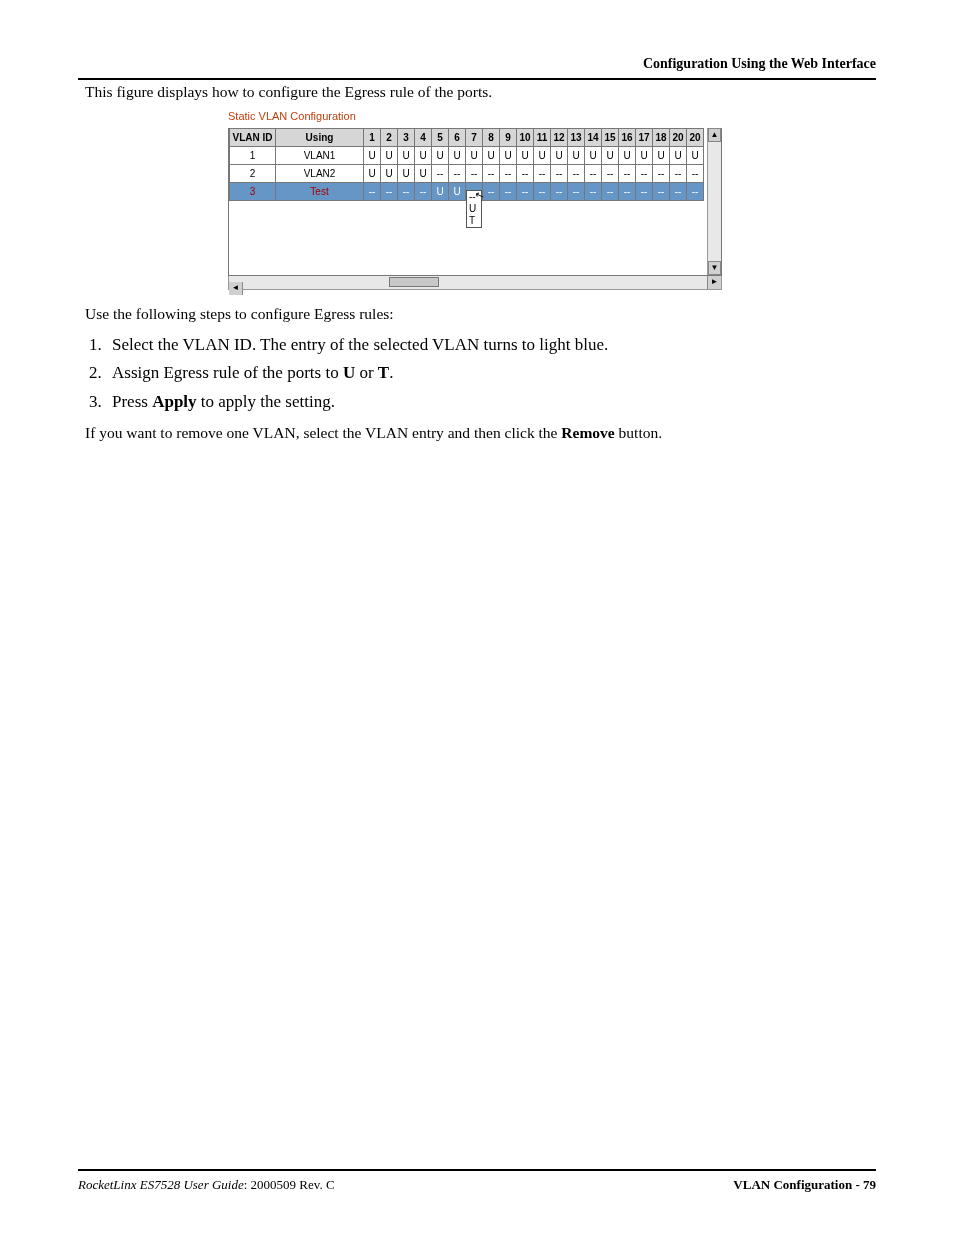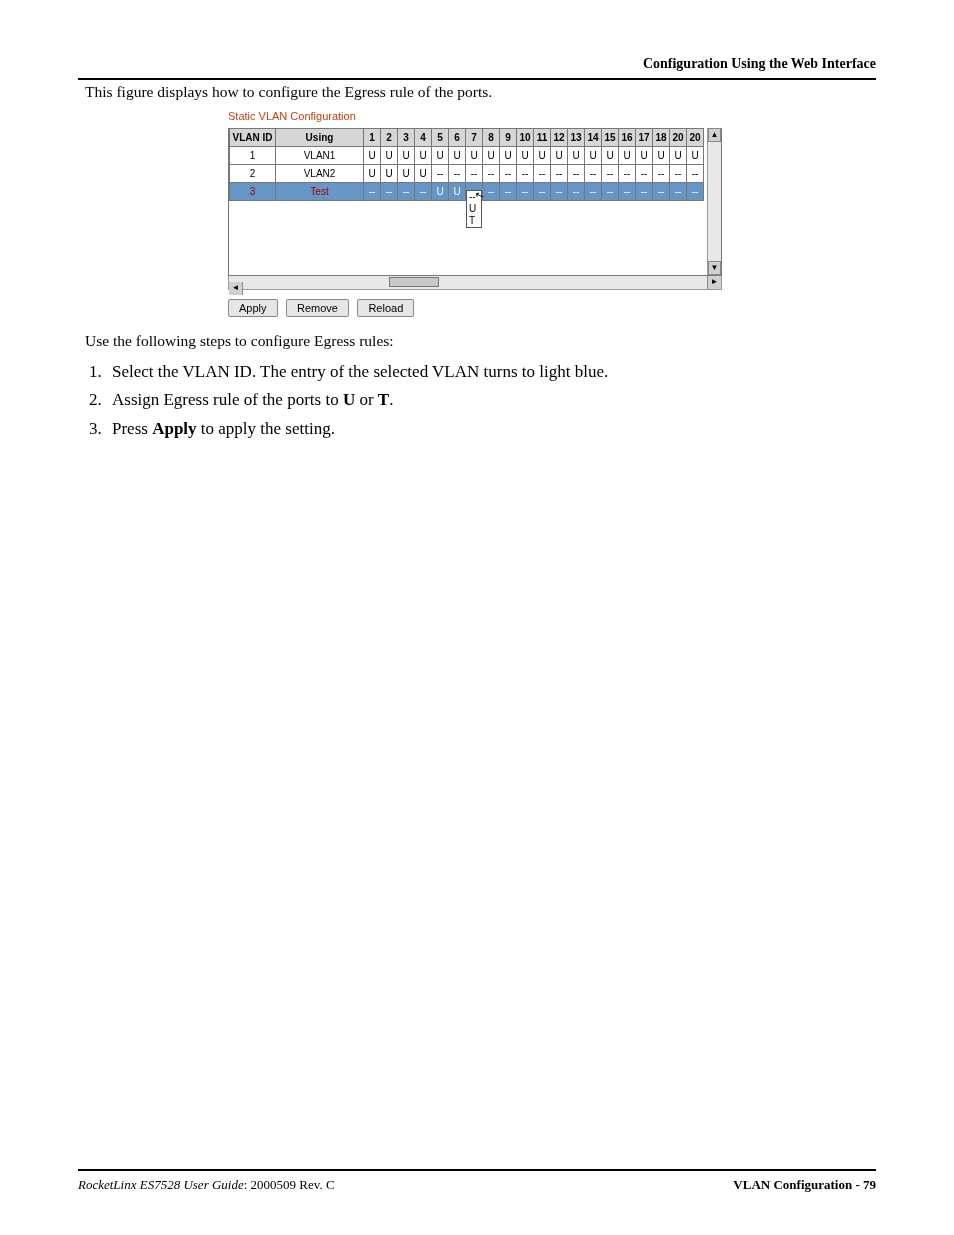--- a/index.html
+++ b/index.html
@@ -311,33 +311,29 @@
           <div class="arrow down">▼</div>
         </div>
       </div>
       <div class="hscroll">
         <div class="arrow">◄</div>
         <div class="thumb"></div>
         <div class="arrow right">►</div>
       </div>
     </div>
 
-    <div class="btnrow">
-      <button class="ui-btn">Apply</button>
-      <button class="ui-btn">Remove</button>
-      <button class="ui-btn">Reload</button>
-    </div>
   </div>
 
   <p class="body-text">Use the following steps to configure Egress rules:</p>
   <ol class="list" id="steps-list">
       <li>Select the VLAN ID. The entry of the selected VLAN turns to light blue.</li>
       <li>Assign Egress rule of the ports to <b>U</b> or <b>T</b>.</li>
       <li>Press <b>Apply</b> to apply the setting.</li>
     </ol>
+  <p class="body-text" id="note-line">If you want to remove one VLAN, select the VLAN entry and then click the <b>Remove</b> button.</p>
 </div>
 
 <div class="footer">
   <div class="left">
     <span>RocketLinx ES7528  User Guide</span><span class="normal">: 2000509 Rev. C</span>
   </div>
   <div class="right">VLAN Configuration - 79</div>
 </div>
 
 </body></html>

